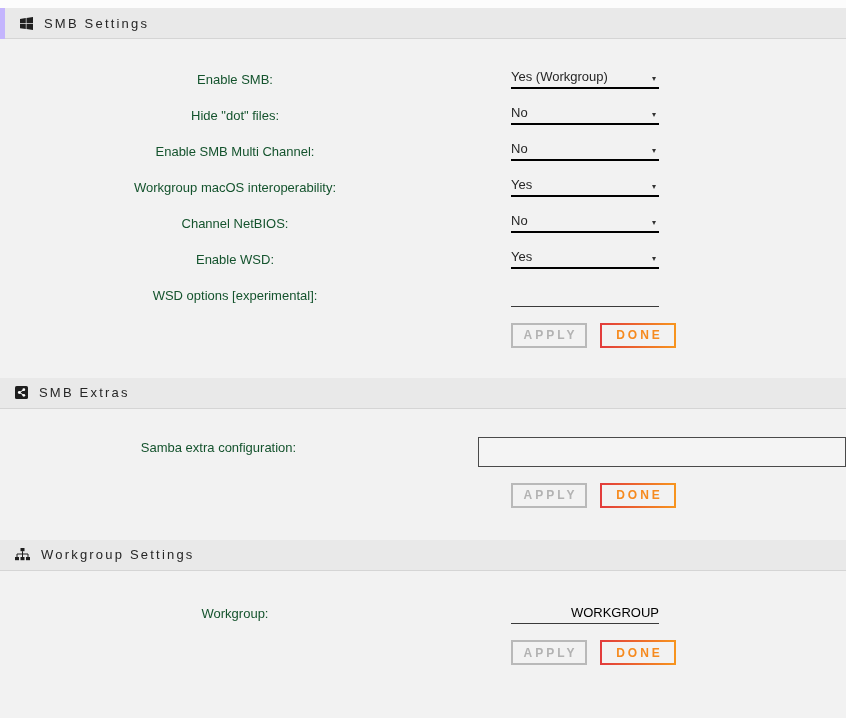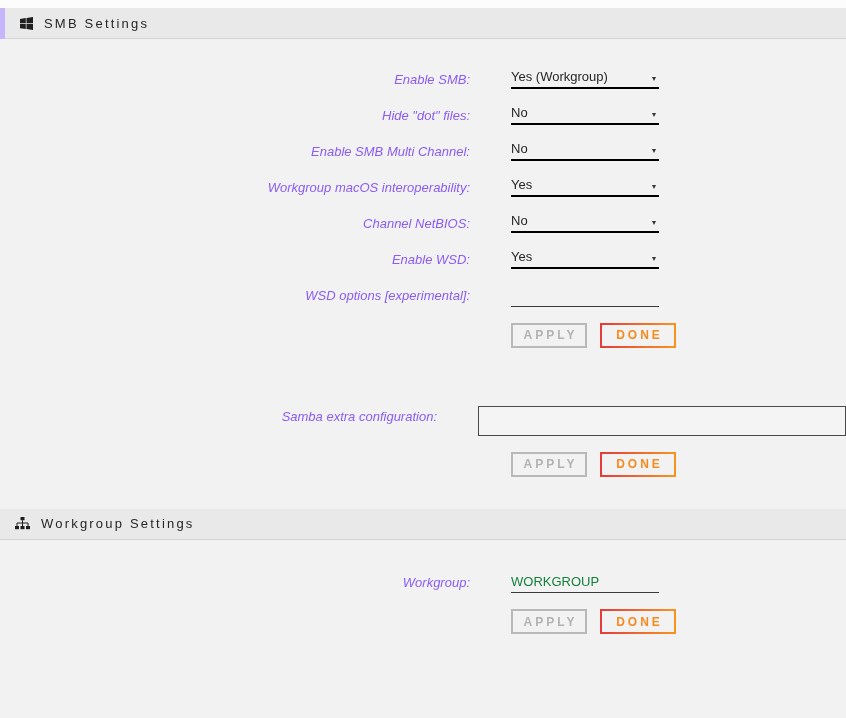--- a/index.html
+++ b/index.html
@@ -21,39 +21,38 @@
   }
   .sec-title {
     font-size: 13px; letter-spacing: 2.2px; color: #262626;
   }
   .icon { display: flex; align-items: center; }
   .sec-body { padding: 30px 0 30px 0; }
   .sec-body.s2 { padding: 28px 0 32px 0; }
   .sec-body.s3 { padding: 32px 0 0 0; }
   .row { display: flex; align-items: flex-start; margin-bottom: 16px; }
   .lbl {
-    width: 470px; text-align: right;
-    font-size: 13px; color: #8b5cf6; padding-top: 3px;
+    width: 470px; text-align: center;
+    font-size: 13px; color: #14532d; padding-top: 3px;
     line-height: 15px;
-    font-style: italic;
   }
   .ctl { margin-left: 41px; }
   .select {
     width: 148px; height: 20px;
     border-bottom: 2px solid #000000;
     display: flex; justify-content: space-between; align-items: flex-start;
     font-size: 13px; color: #262626; cursor: pointer;
     padding-right: 3px;
   }
   .caret { font-size: 8px; color: #333; padding-top: 5px; }
   .uline-input {
     width: 148px; height: 20px;
     border: none; border-bottom: 1px solid #3a3a3a;
-    background: transparent; font-size: 13px; color: #15803d;
-    padding: 0 0 3px 0; font-family: inherit; outline: none;
+    background: transparent; font-size: 13px; color: #000000;
+    padding: 0 0 3px 0; font-family: inherit; outline: none; text-align: right;
   }
   textarea.extra {
     width: 368px; height: 30px;
     border: 1px solid #4a4a4a; background: #f4f4f4;
     resize: none; outline: none; font-family: inherit; font-size: 13px;
     display: block;
   }
   .btn-row { display: flex; gap: 13px; margin-left: 511px; margin-top: 10px; }
   .btn {
     width: 76px; height: 25px;
@@ -156,20 +155,33 @@
     </div>
 
     <div class="btn-row">
       <button class="btn apply">APPLY</button>
       <button class="btn done">DONE</button>
     </div>
   </div>
 </section>
 
 <section>
+  <div class="sec-header">
+    <span class="icon">
+      <svg width="13" height="13" viewBox="0 0 13 13">
+        <rect width="13" height="13" rx="1.6" fill="#1f1f1f"></rect>
+        <line x1="4.4" y1="6.5" x2="8.8" y2="3.8" stroke="#fff" stroke-width="1"></line>
+        <line x1="4.4" y1="6.5" x2="8.8" y2="9.2" stroke="#fff" stroke-width="1"></line>
+        <circle cx="8.8" cy="3.7" r="1.4" fill="#fff"></circle>
+        <circle cx="4.3" cy="6.5" r="1.4" fill="#fff"></circle>
+        <circle cx="8.8" cy="9.3" r="1.4" fill="#fff"></circle>
+      </svg>
+    </span>
+    <span class="sec-title">SMB Extras</span>
+  </div>
   <div class="sec-body s2">
     <div class="row">
       <div class="lbl">Samba extra configuration:</div>
       <div class="ctl">
         <textarea class="extra" style=""></textarea>
       </div>
     </div>
     <div class="btn-row">
       <button class="btn apply">APPLY</button>
       <button class="btn done">DONE</button>

